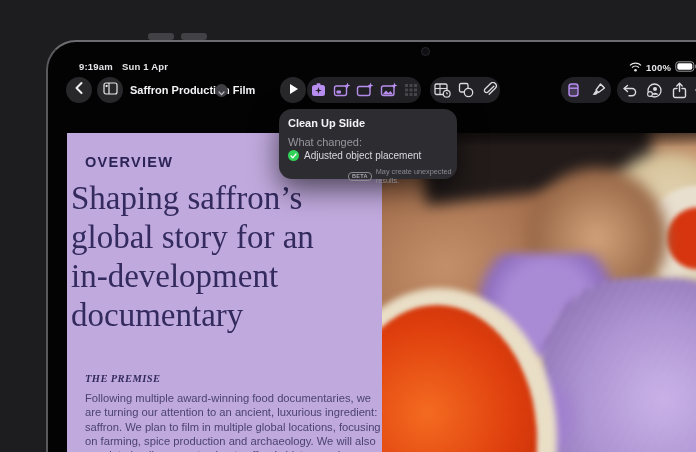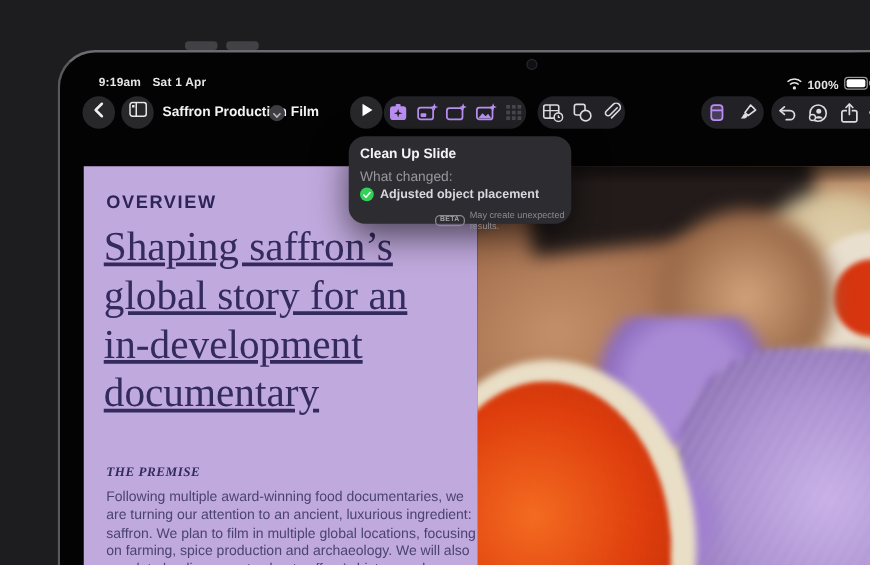--- a/index.html
+++ b/index.html
@@ -27,33 +27,33 @@
               display:flex;align-items:center;justify-content:center;}
   .pill{position:absolute;top:77px;height:26px;border-radius:13px;background:#222226;
         display:flex;align-items:center;justify-content:space-around;}
   .pill svg{display:block;}
 
   
   .popover{left:279px;top:109px;width:178px;height:70px;border-radius:13px;background:#2d2c31;
            box-shadow:0 10px 28px rgba(0,0,0,.6);z-index:5;}
   .pop-title{left:9px;top:8px;font-size:11px;font-weight:700;color:#f4f4f6;text-align:right;}
   .pop-q{left:9px;top:27px;font-size:11px;color:#98979d;}
-  .pop-row{left:9px;top:41px;display:flex;align-items:center;gap:5px;font-weight:bold;}
+  .pop-row{left:9px;top:41px;display:flex;align-items:center;gap:5px;}
   .pop-row .txt{font-size:10px;color:#d9d8de;}
   .check{width:11px;height:11px;border-radius:50%;background:#32d158;display:flex;align-items:center;justify-content:center;}
   .beta-row{left:39px;top:58px;display:flex;align-items:center;gap:4px;padding-left:30px;}
   .beta-pill{border:1px solid #8b8a90;border-radius:4px;font-size:5.5px;font-weight:700;color:#a9a8ae;
              padding:0 3px;line-height:7px;letter-spacing:.3px;}
   .beta-note{font-size:7.3px;color:#8b8a90;}
 
   
   .slide-panel{left:67px;top:133px;width:315px;height:319px;background:#c0a9dd;}
   .eyebrow{left:18px;top:21px;font-size:14.5px;font-weight:800;letter-spacing:1.3px;color:#2c2457;}
-  .slide-title{left:16px;top:46px;width:300px;font-family:"Liberation Serif",serif;font-size:33px;
-               line-height:39px;color:#332a5e;white-space:pre-line;text-decoration:underline;}
+  .slide-title{left:4px;top:46px;width:300px;font-family:"Liberation Serif",serif;font-size:33px;
+               line-height:39px;color:#332a5e;white-space:pre-line;}
   .premise-label{left:18px;top:240px;font-family:"Liberation Serif",serif;font-style:italic;font-weight:700;
                  font-size:10.5px;letter-spacing:.4px;color:#332a5e;}
   .premise-body{left:18px;top:258px;width:299px;font-size:11.2px;line-height:14.3px;color:#4a4371;}
 
   
   .photo{left:382px;top:133px;width:314px;height:319px;overflow:hidden;
          background:linear-gradient(150deg,#1f1816 0%,#4a332a 12%,#8a5f45 25%,#c1906a 40%,#d9c8a4 60%,#cfbd92 74%,#a98bc4 90%,#9a7cc0 100%);}
   .photo>div{position:absolute;}
   .ph-sleeve{left:40px;top:-15px;width:230px;height:75px;background:#221b1a;filter:blur(7px);transform:rotate(-6deg);}
   .ph-arm{left:-60px;top:25px;width:280px;height:230px;filter:blur(6px);transform:rotate(-18deg);
@@ -84,21 +84,21 @@
 
 <div class="stage">
 
   <div class="vol-btn" style="left:148px;width:26px;"></div>
   <div class="vol-btn" style="left:181px;width:26px;"></div>
   <div class="device"></div>
   <div class="camera"></div>
 
   <div class="abs status status-left">
     <span>9:19am</span>
-    <span>Sat 1 Apr</span>
+    <span>Sun 1 Apr</span>
   </div>
   <div class="abs status status-right">
     <span>
       <svg width="13" height="10" viewBox="0 0 13 10">
           <path d="M1 3.4a8 8 0 0 1 11 0" fill="none" stroke="#e6e6e8" stroke-width="1.3"></path>
           <path d="M3 5.6a5 5 0 0 1 7 0" fill="none" stroke="#e6e6e8" stroke-width="1.3"></path>
           <circle cx="6.5" cy="8.3" r="1.3" fill="#e6e6e8"></circle>
         </svg>
     </span>
     <span>100%</span>

